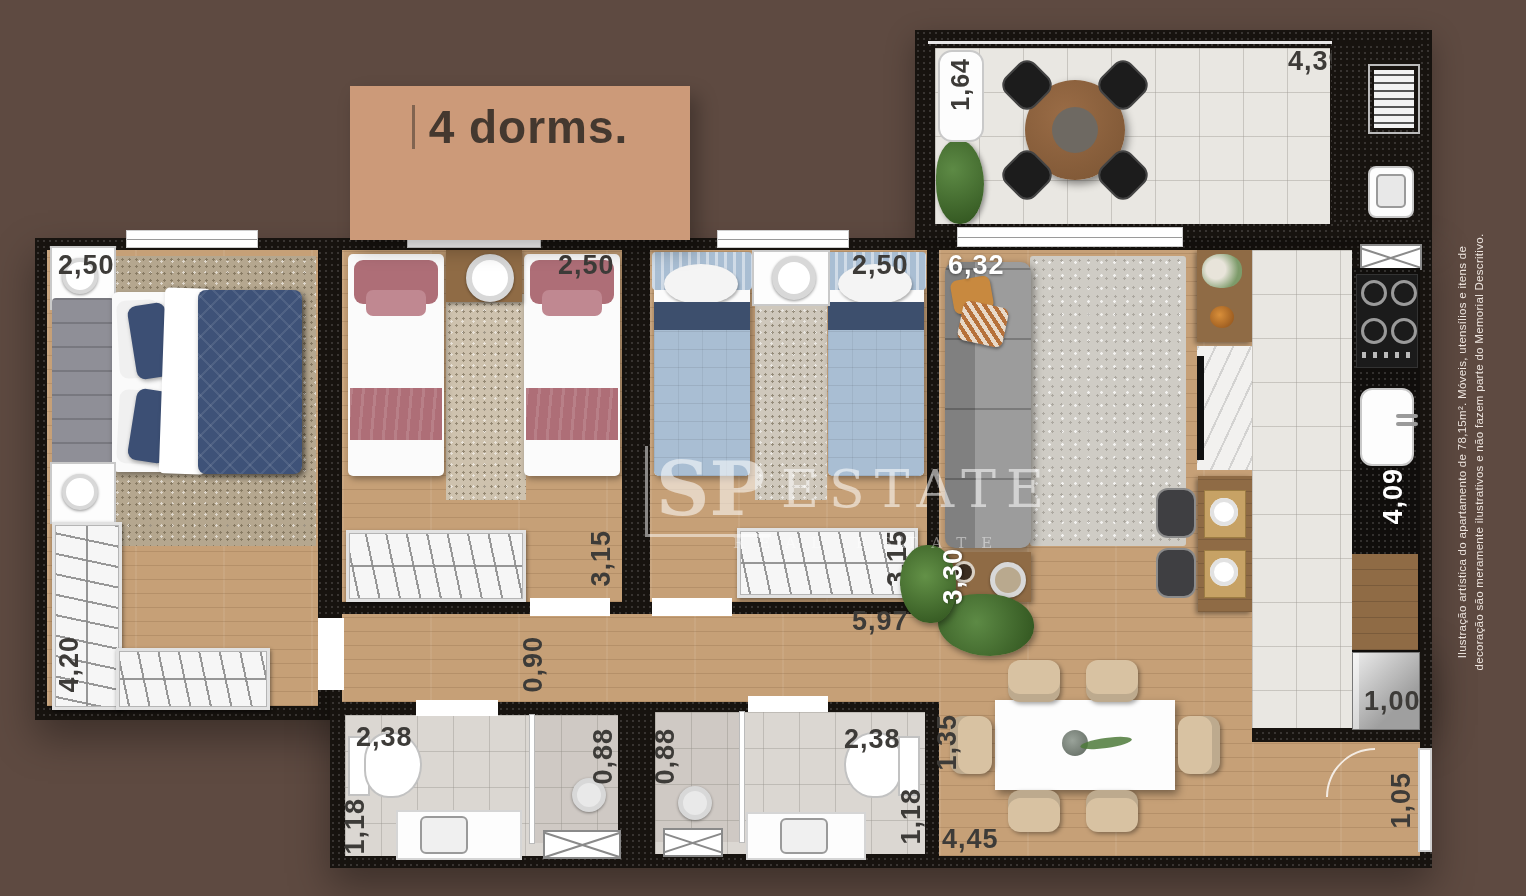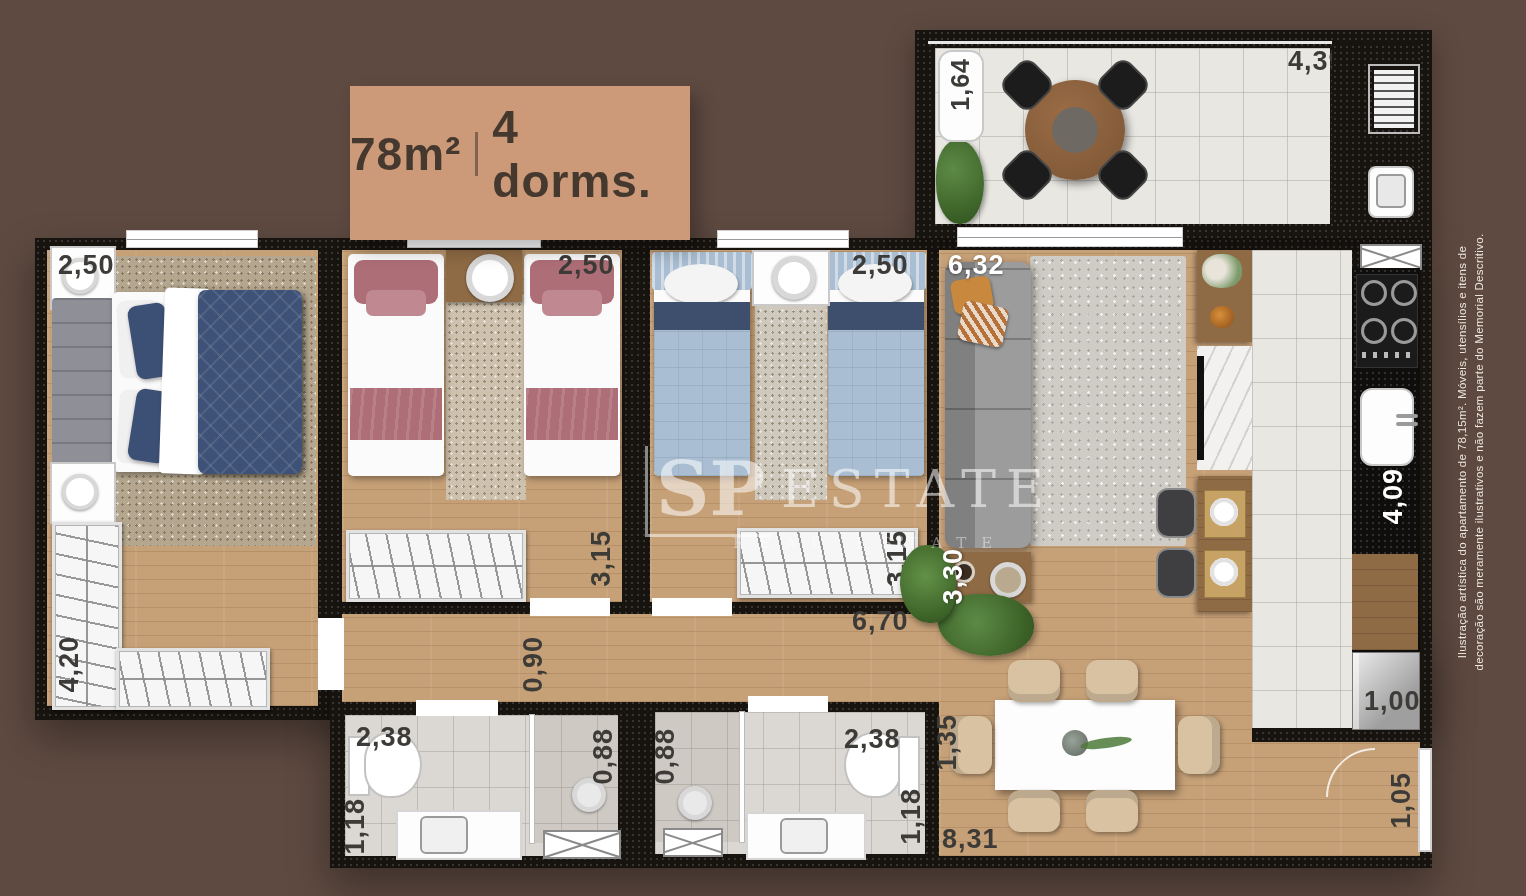--- a/index.html
+++ b/index.html
@@ -229,21 +229,21 @@
   <div class="abs white-box" style="left:1360px;top:388px;width:50px;height:74px;border-radius:12px;"></div>
   <div class="abs" style="left:1396px;top:414px;width:22px;height:4px;background:#9a9a9a;border-radius:2px;box-shadow:0 8px 0 #9a9a9a;"></div>
   <span class="abs dim dim-light dim-v" style="left:1380px;top:468px;">4,09</span>
   <div class="abs" style="left:1352px;top:554px;width:66px;height:96px;background:var(--counterwood,#8F6B45);
               background-image:repeating-linear-gradient(0deg,rgba(0,0,0,.15) 0 1px,transparent 1px 16px);"></div>
   <div class="abs" style="left:1352px;top:652px;width:66px;height:76px;background:linear-gradient(135deg,#ececec,#9f9f9f 70%);
               border:1px solid #777;box-shadow:inset 6px 0 0 rgba(255,255,255,.5);"></div>
   <span class="abs dim" style="left:1364px;top:688px;">1,00</span>
 
   <span class="abs dim dim-v" style="left:520px;top:636px;">0,90</span>
-  <span class="abs dim" style="left:852px;top:608px;">6,70</span>
+  <span class="abs dim" style="left:852px;top:608px;">5,97</span>
 
   <div class="abs tile-sm" style="left:345px;top:715px;width:273px;height:141px;"></div>
   <div class="abs" style="left:534px;top:715px;width:84px;height:128px;background:rgba(120,110,100,.12);"></div>
   <div class="abs" style="left:530px;top:715px;width:4px;height:128px;background:#fff;box-shadow:0 0 0 1px #bbb;"></div>
   <div class="abs ring" style="left:572px;top:778px;width:24px;height:24px;border-width:5px;background:#e9e9e9;"></div>
   <div class="abs" style="left:348px;top:736px;width:18px;height:56px;background:#fff;border:2px solid #c2c2c2;"></div>
   <div class="abs" style="left:364px;top:732px;width:54px;height:62px;background:#fff;border:2px solid #c2c2c2;border-radius:50% 60% 60% 50%;"></div>
   <div class="abs" style="left:396px;top:810px;width:122px;height:46px;background:#fdfdfd;border:2px solid #d5d5d5;"></div>
   <div class="abs" style="left:420px;top:816px;width:44px;height:34px;border:2px solid #9a9a9a;border-radius:6px;background:#f0f0f0;"></div>
   <div class="abs xbox" style="left:543px;top:830px;width:74px;height:25px;"></div>
@@ -273,39 +273,38 @@
               box-shadow:inset 0 -8px 0 rgba(0,0,0,.12), 2px 2px 4px rgba(0,0,0,.35);"></div>
   <div class="abs" style="left:1008px;top:790px;width:52px;height:42px;background:var(--chairbeige,#D8C2A2);border-radius:12px;
               box-shadow:inset 0 8px 0 rgba(0,0,0,.12), 2px 2px 4px rgba(0,0,0,.35);"></div>
   <div class="abs" style="left:1086px;top:790px;width:52px;height:42px;background:var(--chairbeige,#D8C2A2);border-radius:12px;
               box-shadow:inset 0 8px 0 rgba(0,0,0,.12), 2px 2px 4px rgba(0,0,0,.35);"></div>
   <div class="abs" style="left:950px;top:716px;width:42px;height:58px;background:var(--chairbeige,#D8C2A2);border-radius:12px;
               box-shadow:inset 8px 0 0 rgba(0,0,0,.12), 2px 2px 4px rgba(0,0,0,.35);"></div>
   <div class="abs" style="left:1178px;top:716px;width:42px;height:58px;background:var(--chairbeige,#D8C2A2);border-radius:12px;
               box-shadow:inset -8px 0 0 rgba(0,0,0,.12), 2px 2px 4px rgba(0,0,0,.35);"></div>
   <span class="abs dim dim-v" style="left:934px;top:714px;">1,35</span>
-  <span class="abs dim" style="left:942px;top:826px;">8,31</span>
+  <span class="abs dim" style="left:942px;top:826px;">4,45</span>
   <span class="abs dim dim-v" style="left:1388px;top:772px;">1,05</span>
 
   <div class="abs window-h" style="left:127px;top:231px;width:130px;height:16px;"></div>
   <div class="abs window-h" style="left:408px;top:231px;width:132px;height:16px;"></div>
   <div class="abs window-h" style="left:718px;top:231px;width:130px;height:16px;"></div>
   <div class="abs window-h" style="left:958px;top:228px;width:224px;height:18px;"></div>
   <div class="abs" style="left:318px;top:618px;width:26px;height:72px;background:#fff;"></div>
   <div class="abs" style="left:530px;top:598px;width:80px;height:18px;background:#fff;"></div>
   <div class="abs" style="left:652px;top:598px;width:80px;height:18px;background:#fff;"></div>
   <div class="abs" style="left:416px;top:700px;width:82px;height:16px;background:#fff;"></div>
   <div class="abs" style="left:748px;top:696px;width:80px;height:16px;background:#fff;"></div>
   <div class="abs" style="left:1418px;top:748px;width:14px;height:104px;background:#fff;box-shadow:inset 0 0 0 2px #d0d0d0;"></div>
   <div class="abs" style="left:1326px;top:748px;width:94px;height:94px;border:2px solid rgba(255,255,255,.8);
               border-color:transparent transparent transparent rgba(255,255,255,.8);border-radius:50%;transform:rotate(45deg);"></div>
 
   <div class="abs" id="badge">
     <div class="row">
-      <span class="big">78m²</span>
       <span class="divider"></span>
       <span class="big">4 dorms.</span>
     </div>
   </div>
 
   <div class="abs" id="watermark">
     <span class="sp">SP</span><span class="brand">ESTATE</span>
     <span class="tagline">REAL ESTATE</span>
   </div>
 

